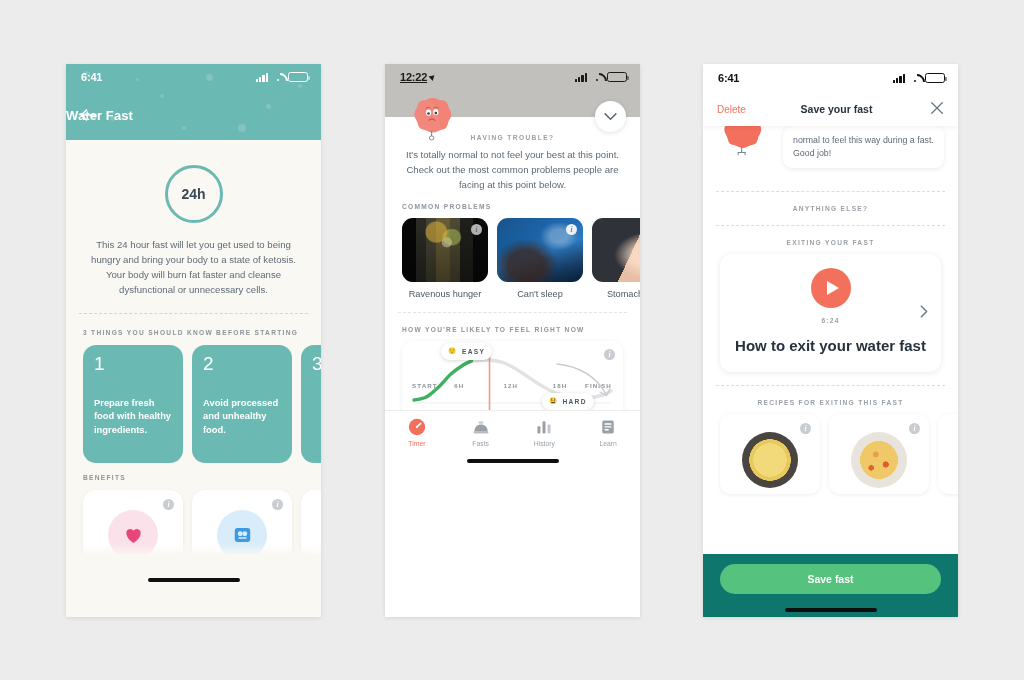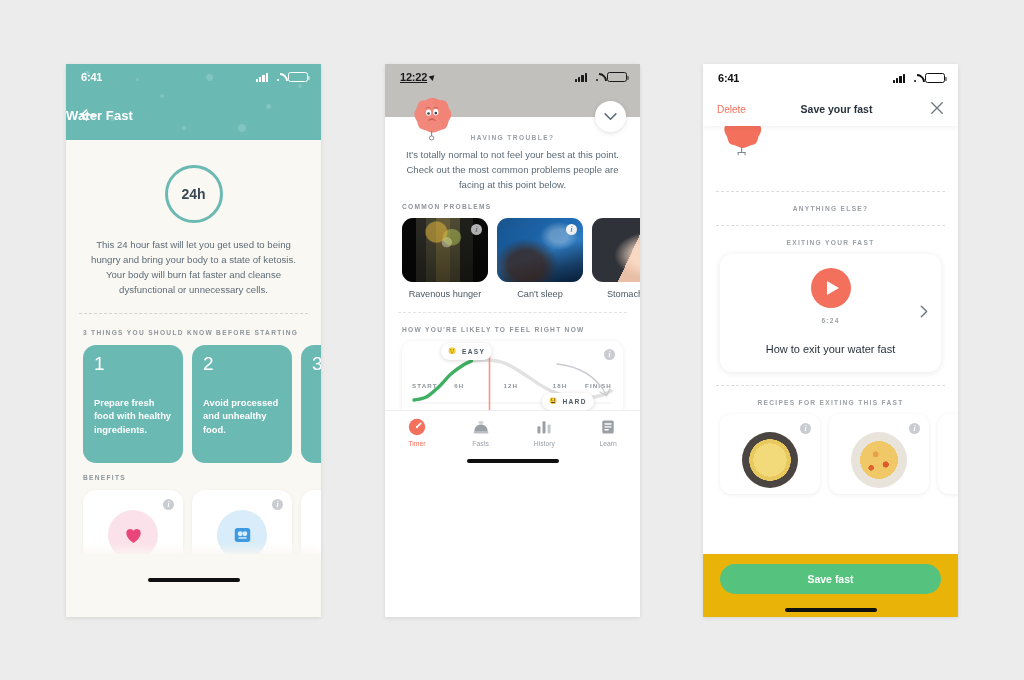--- a/index.html
+++ b/index.html
@@ -272,42 +272,42 @@
     margin: 8px 17px 0; background:#fff; border-radius: 12px;
     box-shadow: 0 1px 6px rgba(0,0,0,0.09);
     padding: 14px 0 16px; position:relative; text-align:center;
   }
   .play-btn {
     width: 40px; height: 40px; border-radius:50%; background:#f2705c;
     margin: 0 auto; display:flex;align-items:center;justify-content:center;
   }
   .play-tri { width:0;height:0; border-left: 12px solid #fff; border-top: 7px solid transparent; border-bottom: 7px solid transparent; margin-left: 4px;}
   .vid-dur { font-size: 6.6px; letter-spacing:1.2px; color:#9aa0a6; margin-top: 9px; font-weight:bold;}
-  .vid-title { font-size: 11px; font-weight:normal; color:#28323c; margin-top: 18px; line-height:1.3;}
+  .vid-title { font-size: 15px; font-weight:bold; color:#28323c; margin-top: 12px; line-height:1.3;}
   .vid-chev { position:absolute; right: 13px; top: 50%; transform: translateY(-50%); color:#6b7680; font-size:13px;}
   .recipe-row { display:flex; gap: 9px; padding: 8px 0 0 17px; }
   .recipe-card {
     width: 100px; min-width: 100px; height: 80px; background:#fff;
     border-radius: 11px; position:relative; overflow:hidden;
     box-shadow: 0 1px 4px rgba(0,0,0,0.07);
     display:flex; align-items:center; justify-content:center;
   }
   .bowl { width: 56px; height: 56px; border-radius:50%; margin-top: 12px; }
   .bowl-eggs {
     background:
       radial-gradient(circle at 50% 50%, #f2d97a 0 42%, #e8c95e 42% 52%, #4a4540 53% 100%);
   }
   .bowl-soup {
     background:
       radial-gradient(circle at 44% 40%, #e8a14a 0 6%, transparent 7%),
       radial-gradient(circle at 62% 58%, #e05a2b 0 6%, transparent 7%),
       radial-gradient(circle at 36% 64%, #e0622f 0 5%, transparent 6%),
       radial-gradient(circle at 50% 50%, #f0c867 0 48%, #e8e4dc 48% 100%);
   }
-  .p3-bottom { background:#eab308; box-shadow: 0 -4px 9px rgba(255,255,255,0.95); }
+  .p3-bottom { background:#0f766e; box-shadow: 0 -4px 9px rgba(255,255,255,0.95); }
   .p3-dash { margin: 13px 13px; border-top: 1px dashed #dcdcdc; }
   .p3-label { font-size: 6.6px; font-weight:bold; letter-spacing:1.3px; color:#9aa0a6; text-align:center; }
 </style>
 </head>
 <body>
 
 <div class="canvas">
 
   <div class="phone" id="phone1">
 
@@ -581,20 +581,21 @@
 
     <div style="position:relative;height:52px">
       <div class="mascot3">
         <svg width="46" height="46" viewBox="0 0 60 60">
           <path d="M30 -6c6 0 8 3 12 3s8 2 9 7 4 6 4 11-3 7-4 11-2 8-7 9-8 4-13 4-8-3-13-4-6-5-7-9-4-6-4-11 3-6 4-11 5-7 9-7 4-3 10-3z" fill="#f2705c"></path>
           <path d="M29.5 38v7" stroke="#7b8691" stroke-width="1.4" fill="none" stroke-linecap="round"></path>
           <path d="M25 45h9" stroke="#7b8691" stroke-width="1.3" fill="none" stroke-linecap="round"></path>
           <path d="M25 45v3M34 45v3" stroke="#7b8691" stroke-width="1.3" fill="none" stroke-linecap="round"></path>
         </svg>
       </div>
+      <div class="bubble-msg">normal to feel this way during a fast. Good job!</div>
     </div>
 
     <div class="p3-dash"></div>
     <div class="p3-label">ANYTHING ELSE?</div>
 
     <div class="p3-dash"></div>
     <div class="p3-label">EXITING YOUR FAST</div>
 
     <div class="video-card">
       <div class="play-btn">

